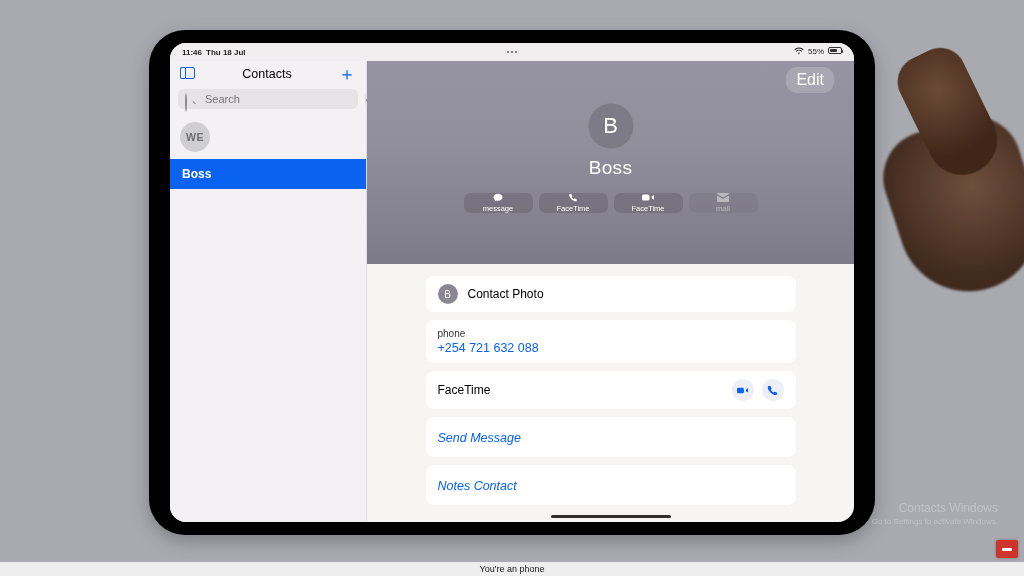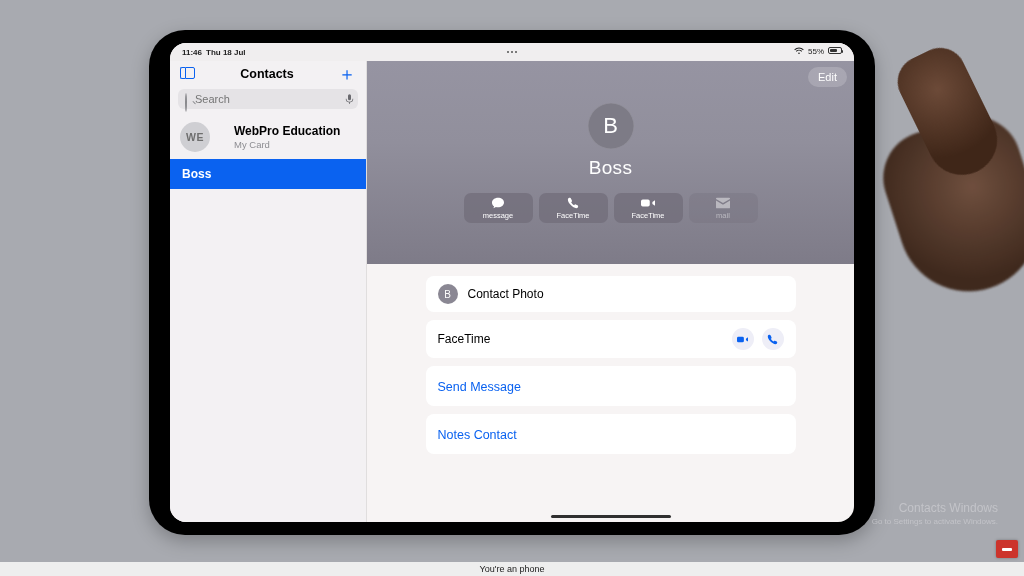--- a/index.html
+++ b/index.html
@@ -45,30 +45,30 @@
     .sidebar {
       width: 197px; height: 100%;
       background: #f3f1f3;
       border-right: 1px solid #e0dede;
       display:flex; flex-direction:column;
     }
     .sb-head {
       display:flex; align-items:center; justify-content:space-between;
       padding: 6px 10px 4px;
     }
-    .sb-head .title { font-weight:700; font-size:12.5px; color:#000; }
+    .sb-head .title { font-weight:400; font-size:12.5px; color:#000; }
     .sb-head .plus { color:#0a62f0; font-size:18px; font-weight:300; line-height:14px; }
     .sbicon { width:16px; height:14px; display:flex; gap:0; }
     .sbicon .a { width:5px; height:12px; border:1.5px solid #0a62f0; border-right:0; border-radius:2px 0 0 2px;}
     .sbicon .b { width:10px; height:12px; border:1.5px solid #0a62f0; border-radius:0 2px 2px 0;}
 
     .search {
       margin: 4px 8px 6px;
       background:#e5e3e6; border-radius:6px;
-      display:flex; align-items:center; padding:4px 7px; gap:8px;
+      display:flex; align-items:center; padding:4px 7px; gap:18px;
     }
     .search input {
       flex:1; border:0; outline:0; background:transparent; font-size:11px; color:#555;
     }
     .mag { width:11px; height:11px; position:relative; }
     .mag .c { width:8px; height:8px; border:1.3px solid #8a8a8e; border-radius:50%; }
     .mag .s { position:absolute; width:4px; height:1.3px; background:#8a8a8e; transform:rotate(45deg); left:7px; top:8px; border-radius:1px; }
     .mic { width:11px; height:11px; display:flex; align-items:center; justify-content:center; background:#e5e3e6; }
     .mic svg { width:9px; height:11px; }
 
@@ -90,32 +90,32 @@
 
     
     .detail { flex:1; display:flex; flex-direction:column; overflow:hidden; position:relative; }
     .hero {
       height: 203px; width:100%;
       background: linear-gradient(180deg,#9694a2 0%, #918f9c 40%, #7e7b88 100%);
       display:flex; flex-direction:column; align-items:center; justify-content:flex-start;
       position:relative; padding-top:42px;
     }
     .editbtn {
-      position:absolute; top:6px; right:7px;
-      background:rgba(255,255,255,.18); color:#fff; font-size:11px; padding:4px 10px; border-radius:11px;
+      position:absolute; top:6px; right:20px;
+      background:rgba(255,255,255,.18); color:#fff; font-size:16px; padding:4px 10px; border-radius:11px;
     }
     .avatar-lg {
       width:46px; height:46px; border-radius:50%; background:#7d7b86; color:#fff;
       display:flex; align-items:center; justify-content:center; font-size:22px; font-weight:500;
       box-shadow: inset 0 0 0 .5px rgba(255,255,255,.15);
     }
     .hero-name { color:#fff; font-size:19px; font-weight:400; margin-top:8px; letter-spacing:.3px; }
     .actions { display:flex; gap:6px; margin-top:14px; }
     .act {
-      width:69px; height:30px; background:rgba(112,108,120,.72); border-radius:7px;
+      width:69px; height:20px; background:rgba(112,108,120,.72); border-radius:7px;
       display:flex; flex-direction:column; align-items:center; justify-content:center; gap:2px;
     }
     .act.dis { opacity:.42; }
     .act .lbl { color:#fff; font-size:7.5px; }
     .act svg { width:14px; height:12px; }
 
     .content { flex:1; overflow:auto; padding: 12px 32px 10px; }
     .card {
       background:#fff; border-radius:8px; margin:0 auto 8px; padding:8px 12px;
       width: 370px;
@@ -124,21 +124,21 @@
     .avatar-xs { width:20px; height:20px; border-radius:50%; background:#8a8793; color:#fff; font-size:10px; display:flex;align-items:center;justify-content:center; }
     .cphoto .t { font-size:12px; color:#000; }
     .fld-sm { font-size:10px; color:#333; }
     .phone { color:#0a62f0; font-size:12.5px; margin-top:2px; }
     .ft-row { display:flex; align-items:center; justify-content:space-between; }
     .ft-row .t { font-size:12px; color:#000; }
     .ft-ic { display:flex; gap:8px; }
     .round { width:22px; height:22px; border-radius:50%; background:#eeeef7; display:flex;align-items:center;justify-content:center; }
     .round svg { width:11px; height:11px; }
     .link { color:#0a62f0; font-size:12.5px; }
-    .card.l { padding:11px 12px; }
+    .card.l { padding:11px 12px;font-style:italic; }
 
     
     .hand { position:absolute; right:-10px; top:42px; width:200px; height:230px; pointer-events:none; }
     .hand .f1 { position:absolute; right:0; top:80px; width:140px; height:170px; background:radial-gradient(circle at 60% 40%, #6c4a38, #3a2316 70%); border-radius:60px 60px 90px 90px; transform:rotate(-18deg); filter:blur(1px); opacity:.95;}
     .hand .f2 { position:absolute; right:50px; top:6px; width:70px; height:130px; background:radial-gradient(circle at 50% 30%, #6c4a38, #3f2618 70%); border-radius:40px 40px 55px 55px; transform:rotate(-26deg); filter:blur(.6px);}
 
     .home-ind { position:absolute; bottom:4px; left:50%; transform:translateX(-50%); width:120px; height:3.5px; background:#1a1a1a; border-radius:3px; opacity:.9;}
 
     .watermark {
       position:absolute; right:26px; bottom:50px; color:#cfcfd3b0; text-align:right; pointer-events:none;
@@ -198,24 +198,20 @@
           <span class="mag"><span class="c"></span><span class="s"></span></span>
           <input placeholder="Search" style="">
           <span class="mic">
             <svg viewBox="0 0 12 14">
                 <path d="M6 0a2 2 0 00-2 2v4a2 2 0 004 0V2a2 2 0 00-2-2zM2 6a4 4 0 008 0h1a5 5 0 01-4.5 4.97V13h-1v-2.03A5 5 0 011 6h1z" fill="#6a6a6f"></path>
               </svg>
           </span>
         </div>
         <div class="mycard">
           <div class="avatar-sm">WE</div>
-          <div>
-            <div class="name">WebPro Education</div>
-            <div class="sub">My Card</div>
-          </div>
         </div>
         <div class="row-sel">
           <span>Boss</span>
         </div>
       </aside>
 
       <main class="detail">
         <div class="hero">
           <div class="editbtn">Edit</div>
           <div class="avatar-lg">B</div>
@@ -245,20 +241,24 @@
                 </svg>
               <span class="lbl">mail</span>
             </div>
           </div>
         </div>
 
         <div class="content">
           <div class="card cphoto">
             <div class="avatar-xs">B</div>
             <div class="t">Contact Photo</div>
+          </div>
+          <div class="card">
+            <div class="fld-sm">phone</div>
+            <div class="phone">+254 721 632 088</div>
           </div>
           <div class="card ft-row">
             <div class="t">FaceTime</div>
             <div class="ft-ic">
               <span class="round">
                 <svg viewBox="0 0 16 12">
                     <path fill="#0a62f0" d="M2 2a2 2 0 00-2 2v4a2 2 0 002 2h6a2 2 0 002-2V4a2 2 0 00-2-2H2zm14 .8l-3 2V7l3 2V2.8z"></path>
                   </svg>
               </span>
               <span class="round">

